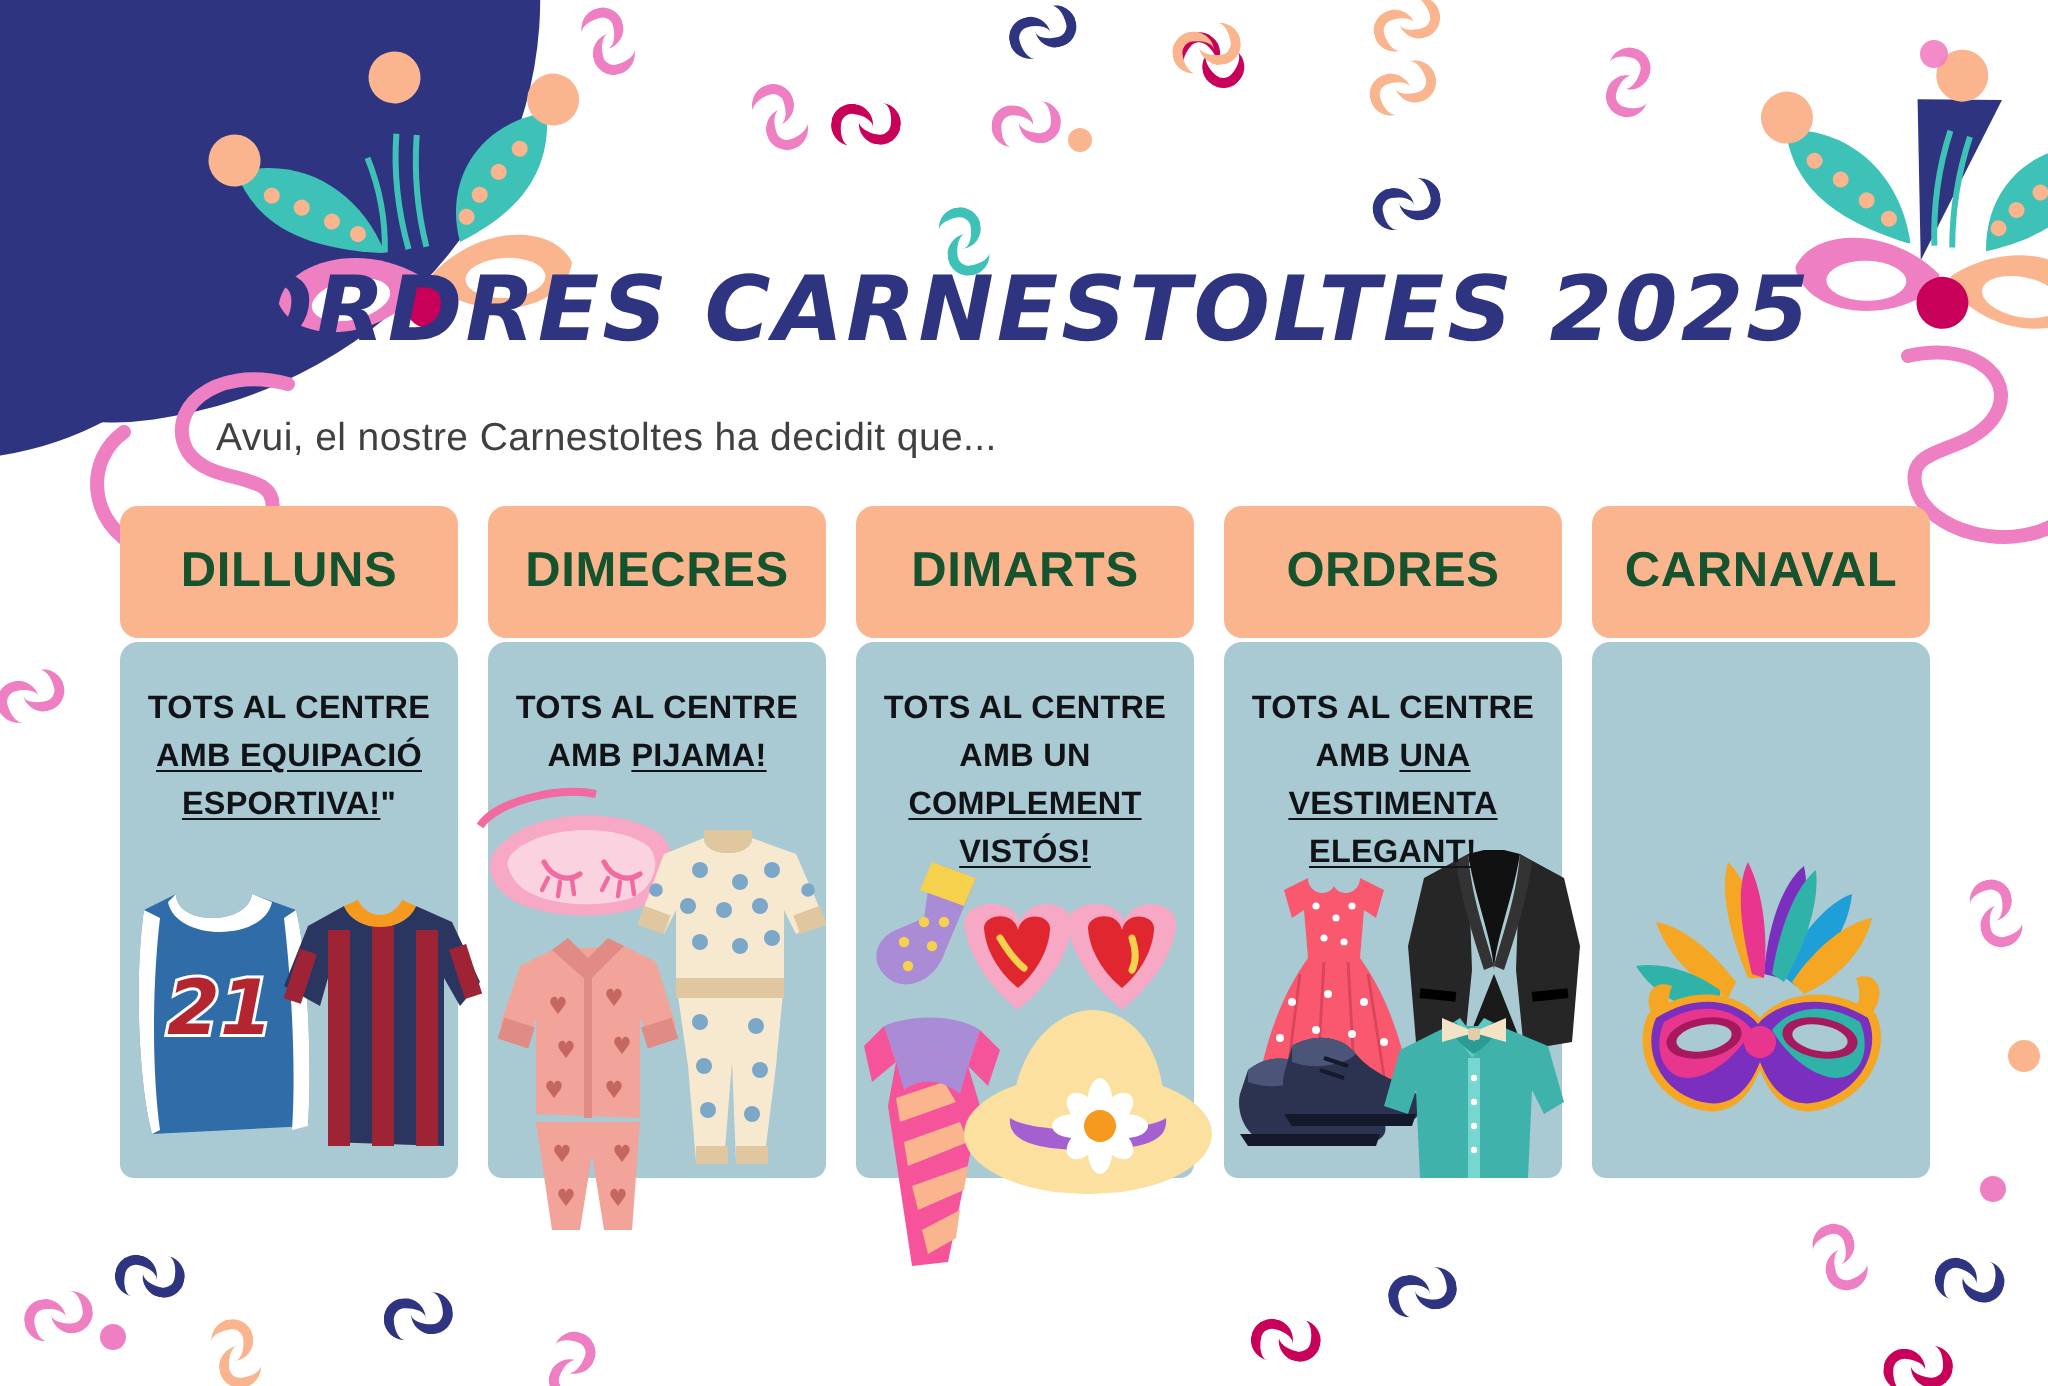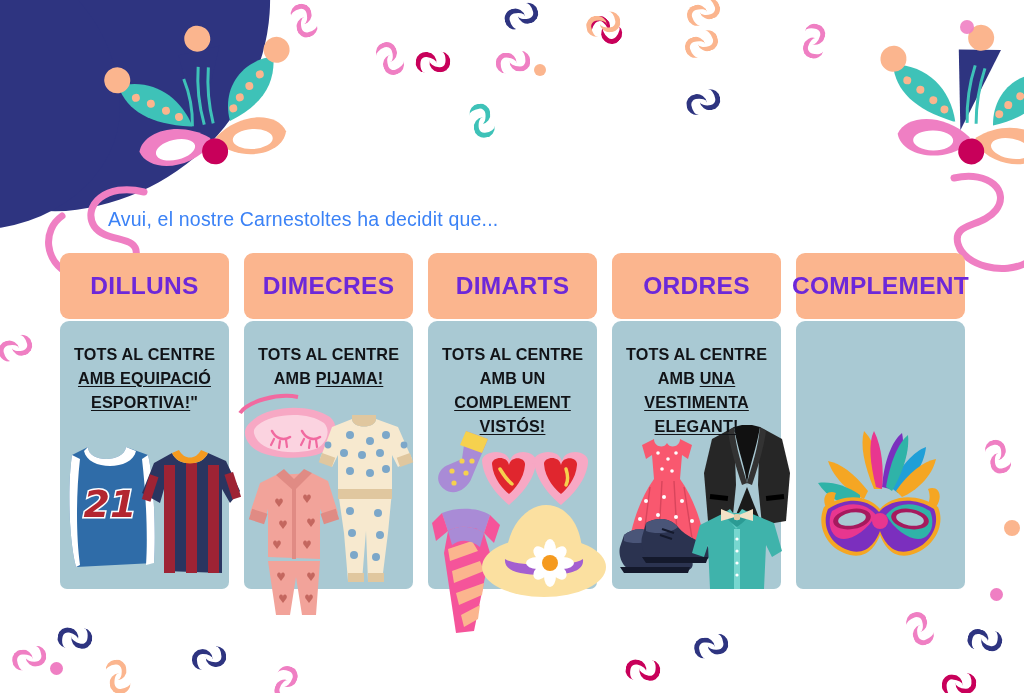--- a/index.html
+++ b/index.html
@@ -42,31 +42,31 @@
   
   .title{
     position:absolute;left:0;right:0;top:128px;text-align:center;
     font-family:"DejaVu Sans", sans-serif;
     font-weight:bold;font-style:italic;
     font-size:45px;letter-spacing:1.5px;
     color:#2e3480;z-index:6;white-space:nowrap;
   }
   .subtitle{
     position:absolute;left:108px;top:208px;
-    font-size:19.5px;color:#3b82f6;letter-spacing:.2px;z-index:6;
+    font-size:19.5px;color:#404040;letter-spacing:.2px;z-index:6;
   }
 
   
   .grid{position:absolute;left:60px;top:253px;width:904px;z-index:5;
     display:grid;grid-template-columns:repeat(5,169px);gap:0 15px;}
   .col{position:relative;}
   .day-head{
     height:66px;border-radius:9px;background:#fbb58e;
     display:flex;align-items:center;justify-content:center;
-    color:#6d28d9;font-weight:bold;font-size:24.5px;letter-spacing:.3px;
+    color:#14532d;font-weight:bold;font-size:24.5px;letter-spacing:.3px;
   }
   .card{
     margin-top:2px;height:268px;background:#a9c9d3;
     border-radius:9px 9px 7px 7px;position:relative;overflow:visible;
   }
   .card-text{
     padding:22px 8px 0;text-align:center;color:#111317;
     font-size:16.2px;font-weight:bold;line-height:1.48;letter-spacing:.15px;
     position:relative;z-index:3;
   }
@@ -242,20 +242,21 @@
   <div class="dot" style="left:1004px;top:520px;width:16px;height:16px;background:#fbb58e;"></div>
   <div class="sq" style="left:984px;top:440px;transform:rotate(8deg);">
       <i style="border-top-color:#ef7fc3;border-right-color:#ef7fc3;"></i>
       <b style="border-bottom-color:#ef7fc3;border-left-color:#ef7fc3;"></b>
     </div>
   <div class="sq" style="left:2px;top:330px;transform:rotate(96deg);">
       <i style="border-top-color:#ef7fc3;border-right-color:#ef7fc3;"></i>
       <b style="border-bottom-color:#ef7fc3;border-left-color:#ef7fc3;"></b>
     </div>
 
+  <div class="title">ORDRES CARNESTOLTES 2025</div>
   <div class="subtitle">Avui, el nostre Carnestoltes ha decidit que...</div>
 
   <div class="grid">
 
     <div class="col">
       <div class="day-head">
         <span>DILLUNS</span>
       </div>
       <div class="card">
         <div class="card-text">
@@ -492,21 +493,21 @@
               <path d="M2 -4 L16 -10 L16 2 L2 -2 Z" fill="#f3e2c6"></path>
               <rect x="-3" y="-5" width="6" height="6" rx="1.6" fill="#e3cda8"></rect>
             </g>
           </svg>
         </div>
       </div>
     </div>
 
     <div class="col">
       <div class="day-head">
-        <span>COMPLEMENT</span>
+        <span>CARNAVAL</span>
       </div>
       <div class="card">
         <div class="art">
           <svg style="left:6px;top:108px;" width="160" height="150" viewBox="0 0 160 150">
             <g>
               <path d="M72 60 C62 36 58 16 62 2 C74 14 80 38 80 60 Z" fill="#f5a623"></path>
               <path d="M80 58 C82 32 90 12 100 4 C104 22 96 44 88 60 Z" fill="#7b2fbe"></path>
               <path d="M88 58 C98 38 112 22 124 18 C122 38 108 54 96 64 Z" fill="#1f9fd8"></path>
               <path d="M66 62 C52 44 38 34 26 32 C32 50 48 64 62 70 Z" fill="#f5a623"></path>
               <path d="M58 66 C44 56 28 52 16 54 C26 70 44 78 58 76 Z" fill="#2fb3a8"></path>

